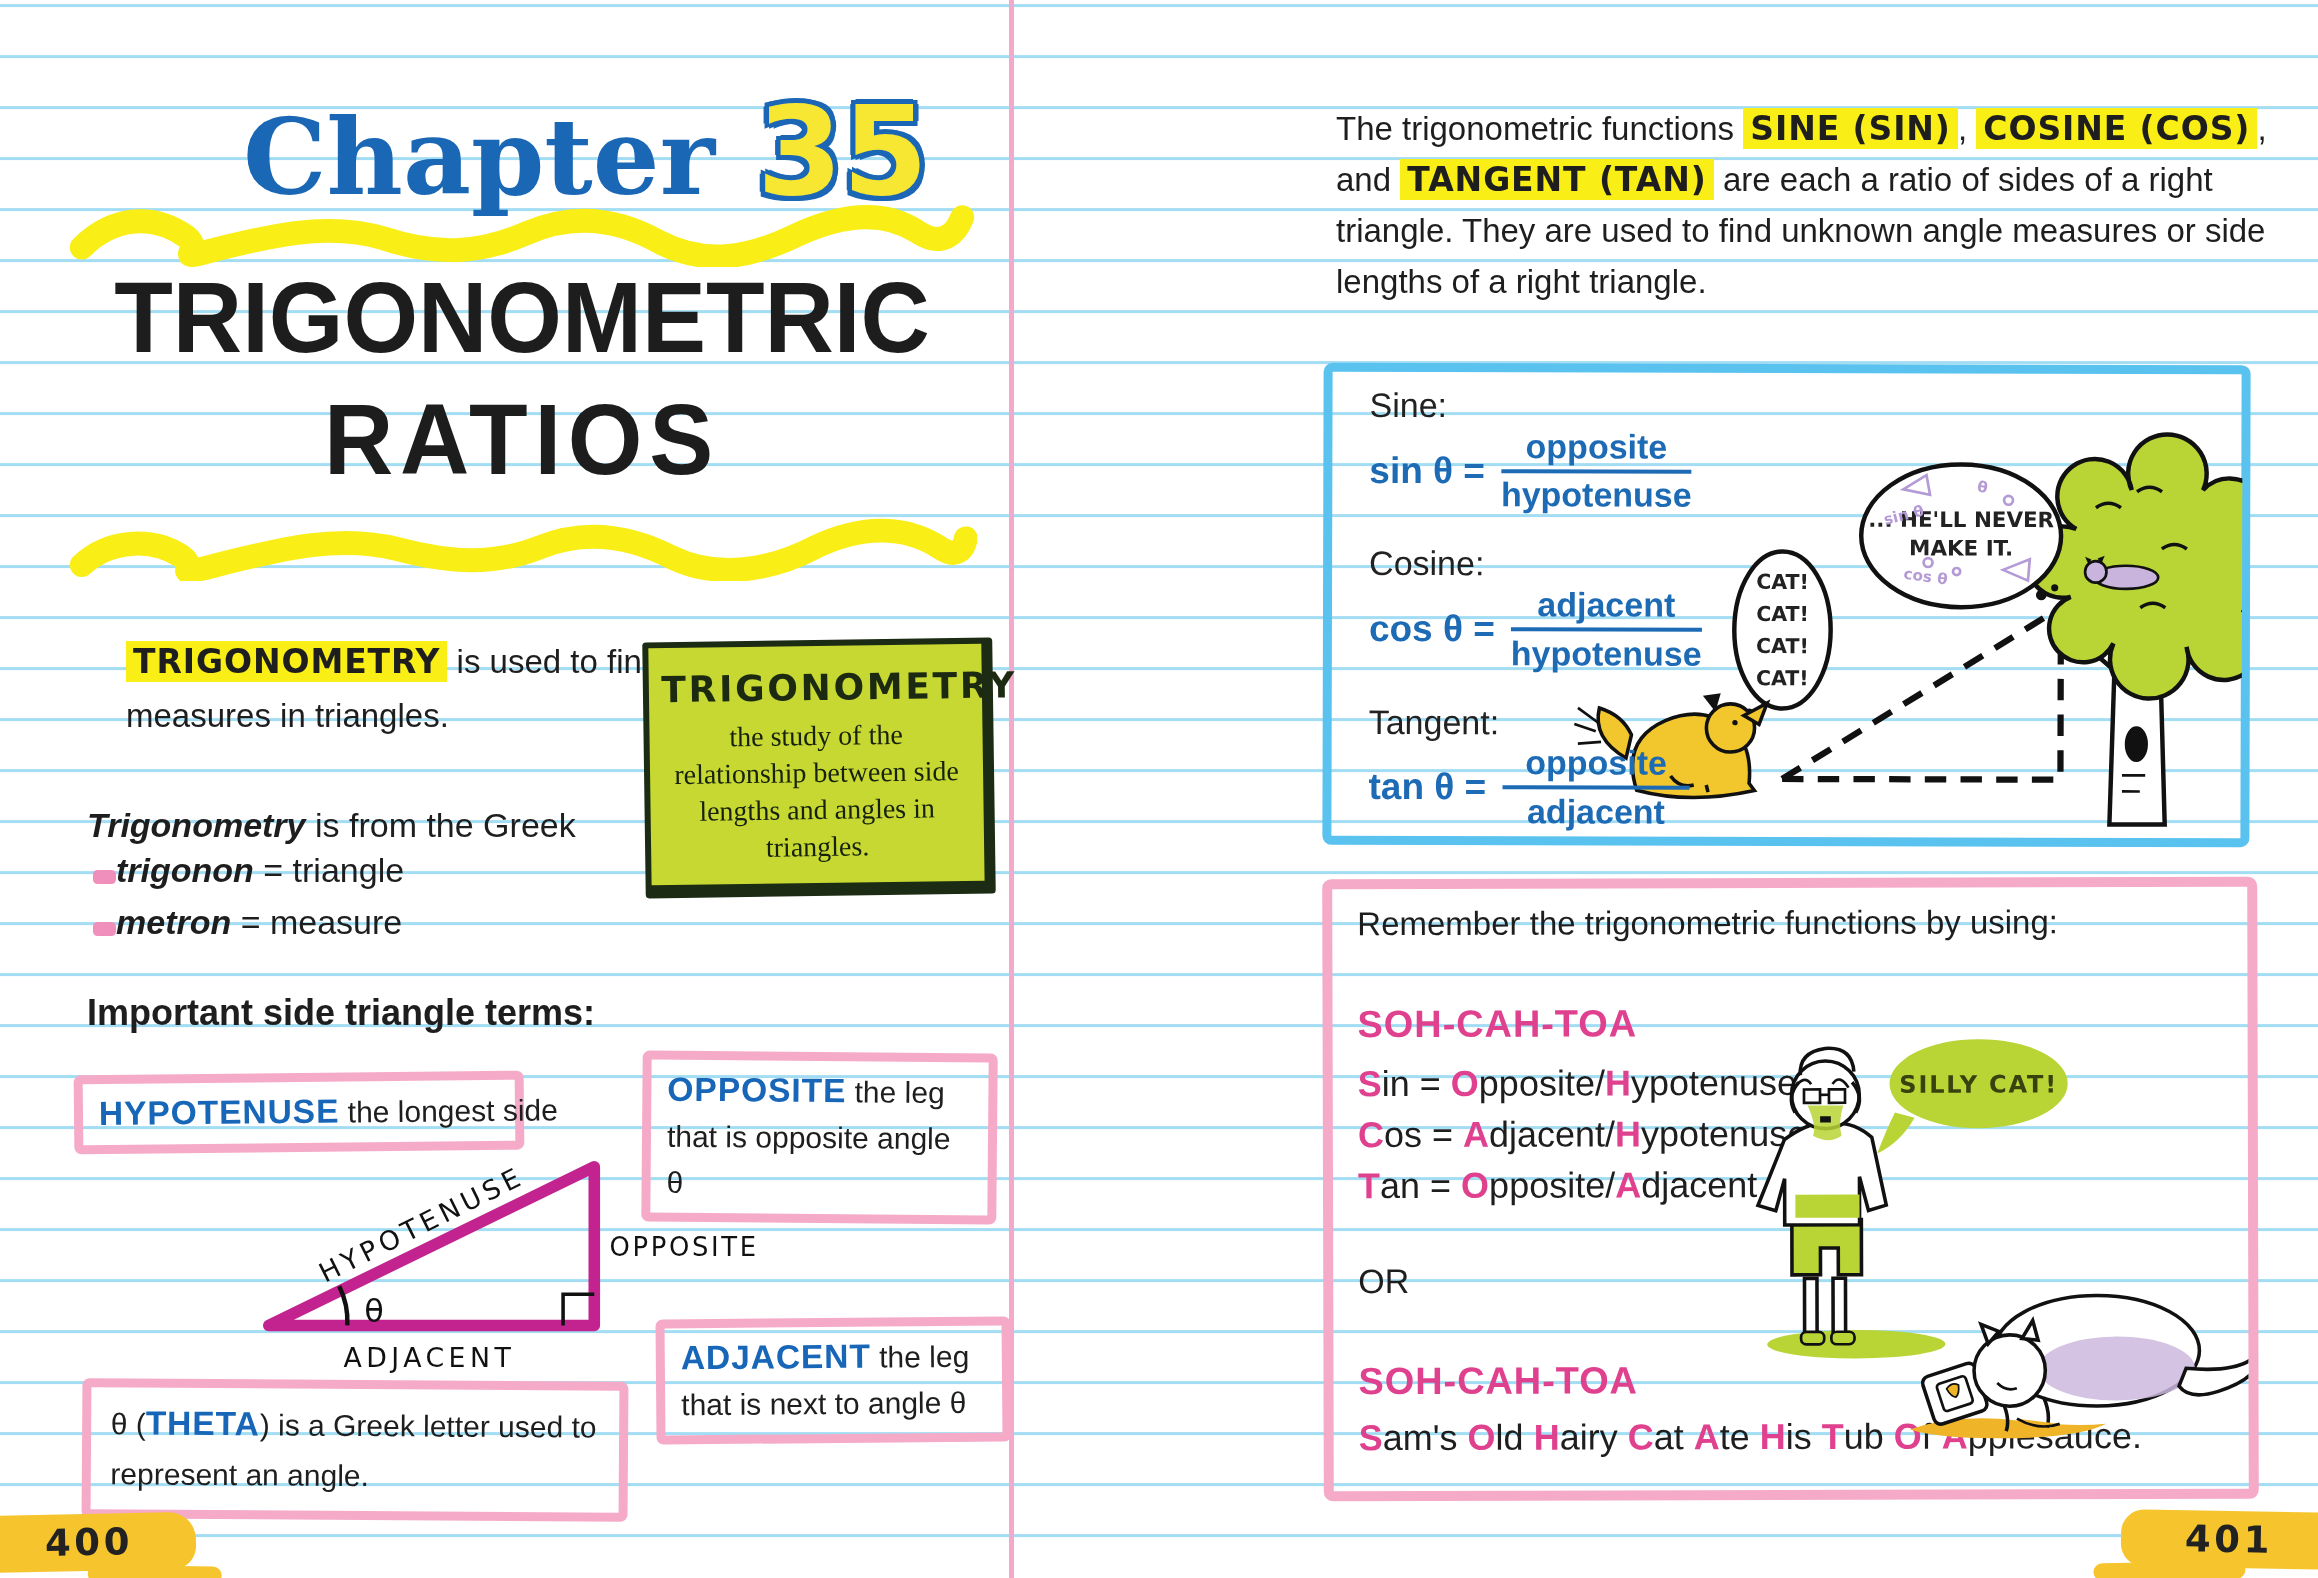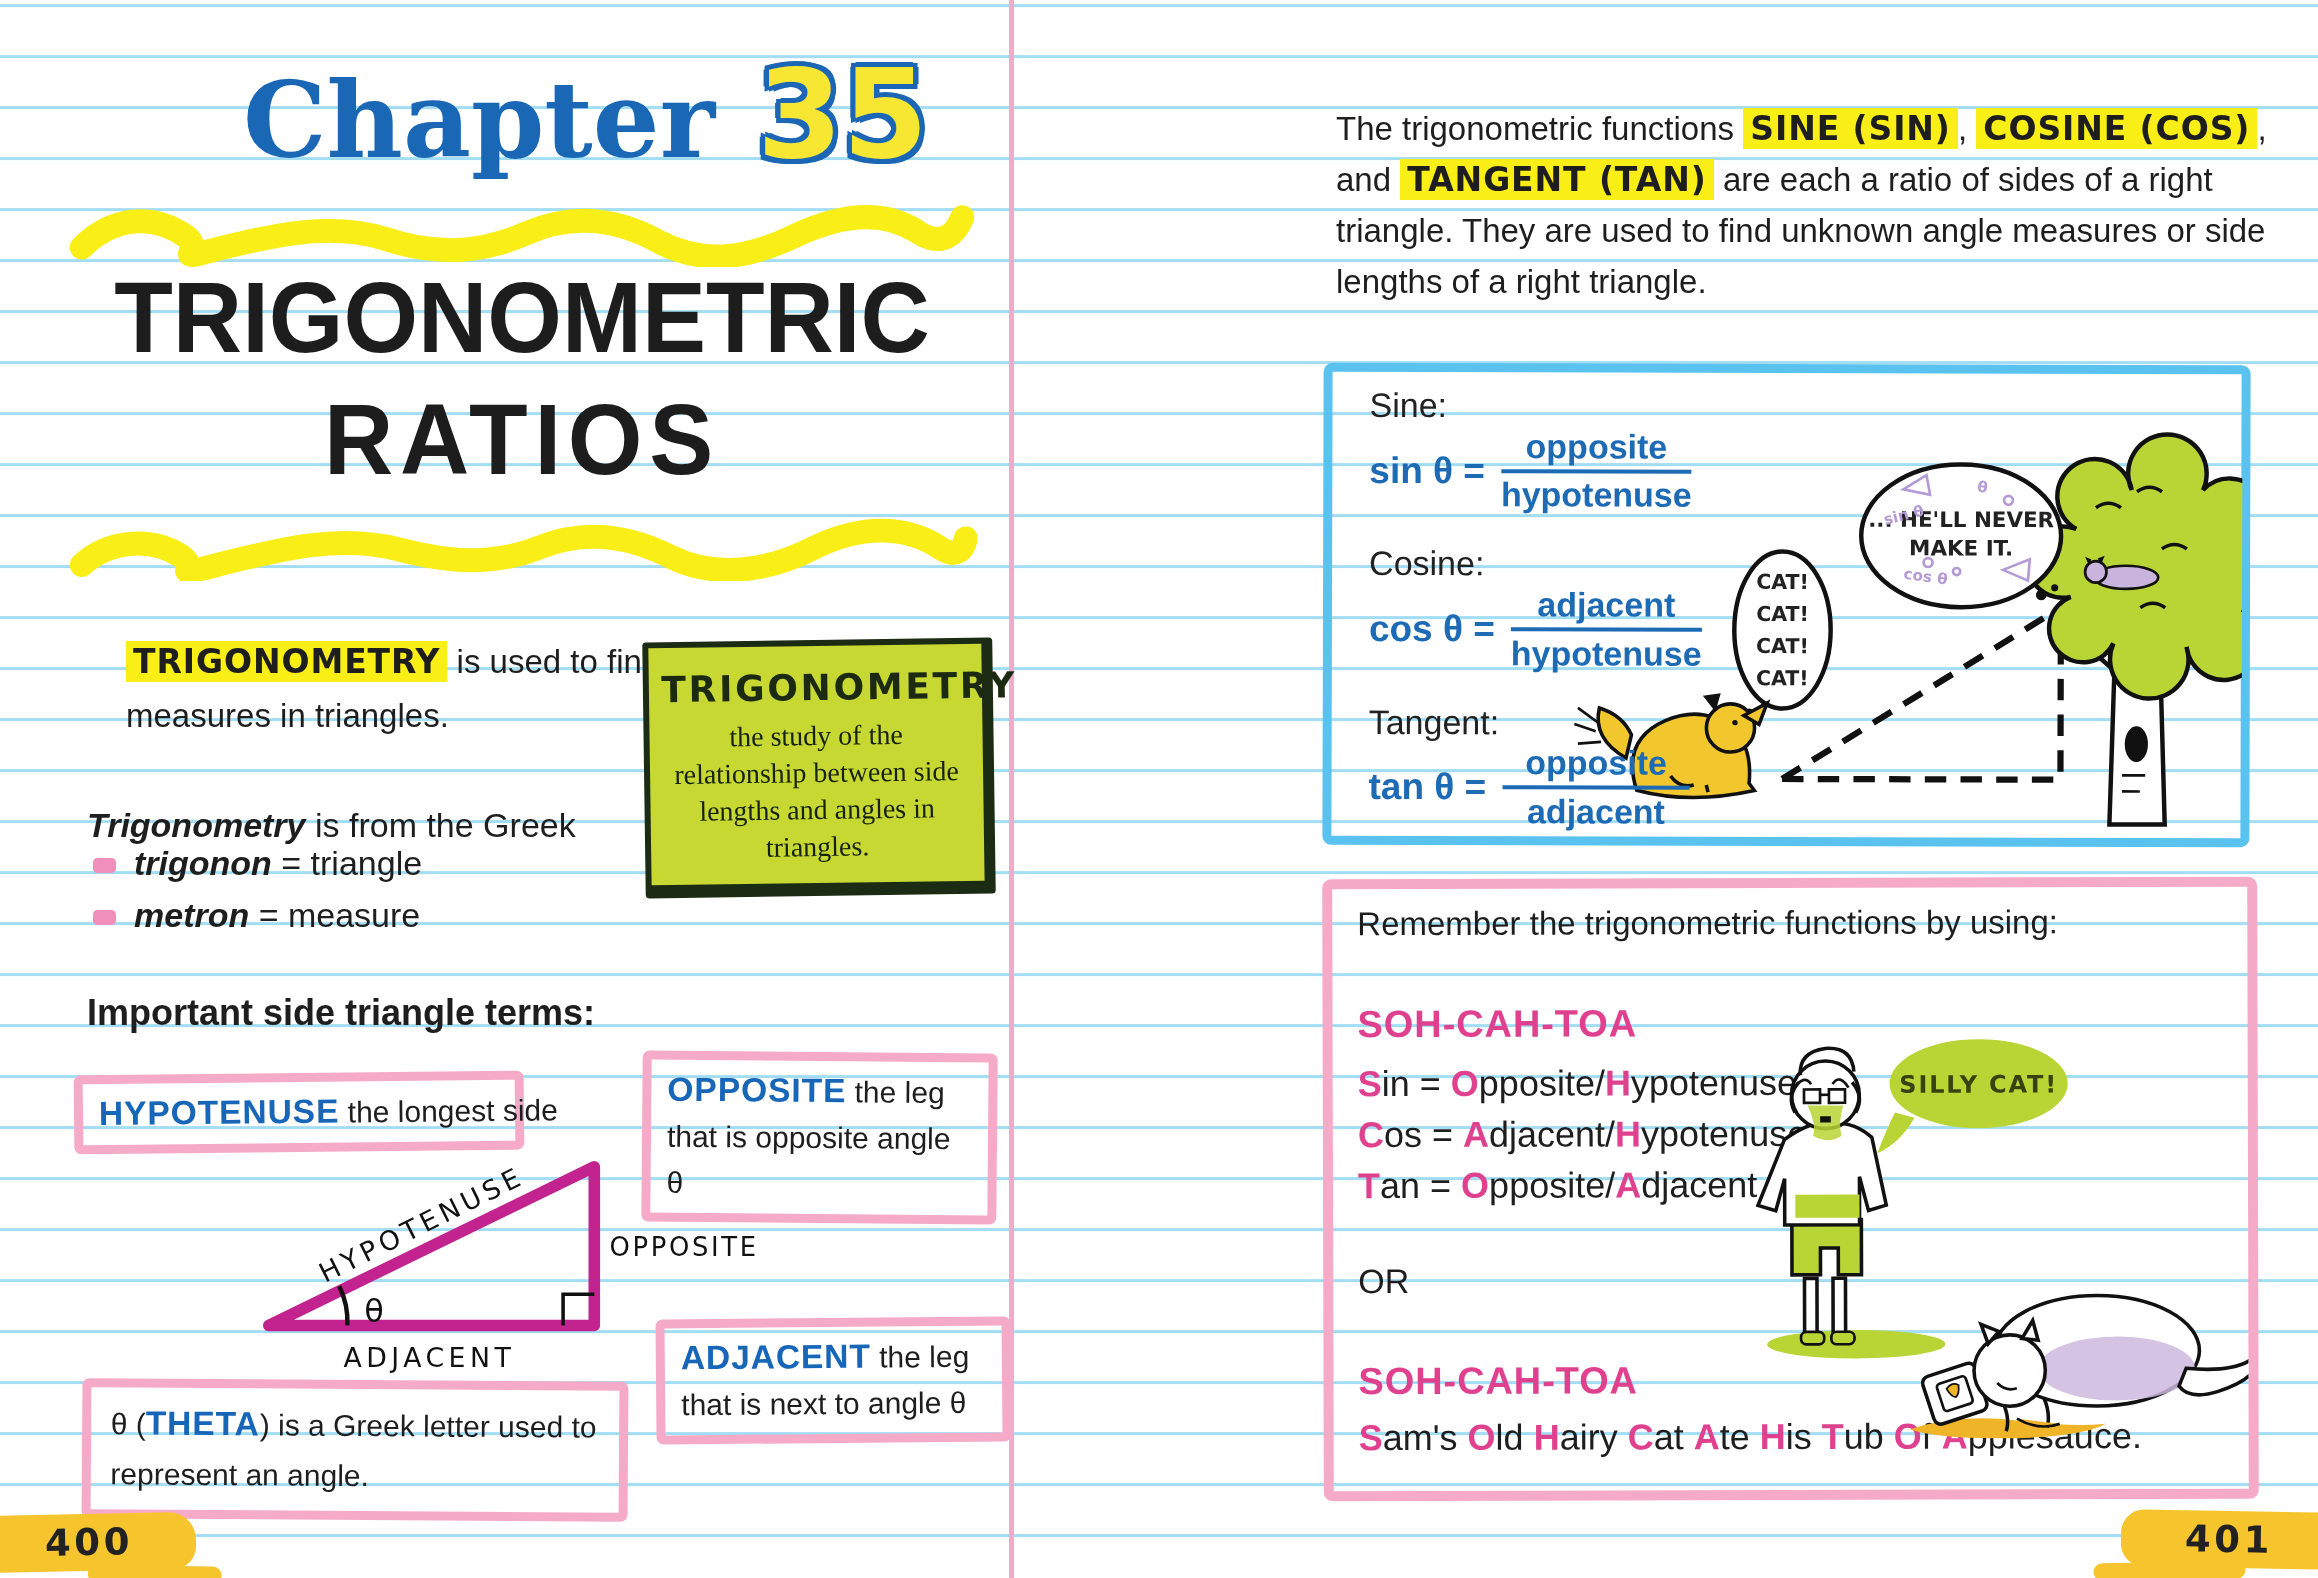--- a/index.html
+++ b/index.html
@@ -19,28 +19,28 @@
   .pk{color:#e0418f;font-weight:700;}
   .pinkbox{position:absolute;border:9.8px solid #f5abc8;border-radius:7.1px;background:transparent;}
   .abs{position:absolute;}
   svg text{font-family:"DejaVu Sans",sans-serif;}
 
   
   .chapter-row{position:absolute;left:243px;top:43px;display:flex;align-items:baseline;gap:42px;}
   .chapter-word{font-family:"DejaVu Serif",serif;font-weight:700;font-size:105px;color:#1a67b5;}
   .chapter-num{font-family:"DejaVu Sans",sans-serif;font-weight:900;font-size:123px;color:#f7e733;
      text-shadow:-4.5px -4.5px 0 #1c67b5,4.5px -4.5px 0 #1c67b5,-4.5px 4.5px 0 #1c67b5,4.5px 4.5px 0 #1c67b5,
-                 -5.4px 0 0 #1c67b5,5.4px 0 0 #1c67b5,0 -5.4px 0 #1c67b5,0 5.4px 0 #1c67b5;}
+                 -5.4px 0 0 #1c67b5,5.4px 0 0 #1c67b5,0 -5.4px 0 #1c67b5,0 5.4px 0 #1c67b5;margin-top:37px;}
   .big-title{position:absolute;left:54px;width:936px;text-align:center;
      font-family:"Liberation Sans",sans-serif;font-weight:900;font-size:101px;color:#1d1d1d;
      transform:scaleX(0.95);transform-origin:center;white-space:nowrap;}
   .intro{position:absolute;left:87px;top:635px;width:589px;font-size:33px;line-height:54px;margin-left:39px;}
   .greek-lead{position:absolute;left:87px;top:790px;font-size:34px;margin-top:16px;}
   .greek-bullets{position:absolute;left:93px;top:844px;}
-  .greek-bullets .row{display:flex;align-items:flex-start;gap:18px;height:52px;font-size:34px;}
+  .greek-bullets .row{display:flex;align-items:center;height:52px;font-size:34px;}
   .bullet-sq{width:23px;height:14.3px;background:#f08fbc;border-radius:4.5px;margin-top:14.3px;flex:0 0 auto;}
   .sticky{position:absolute;left:644px;top:640px;width:350px;box-sizing:border-box;
      background:#c6d831;border:solid #1c2b13;border-width:6.2px 11.6px 13.4px 6.2px;border-radius:3.6px;
      transform:rotate(-0.8deg);padding:21.4px 12.5px 18px;text-align:center;}
   .sticky-title{font-family:"DejaVu Sans",sans-serif;font-weight:900;font-size:36px;letter-spacing:2.7px;color:#1d2a12;}
   .sticky-body{font-family:"Liberation Serif",serif;font-size:28px;line-height:37px;margin-top:9px;color:#16210e;}
   .terms-heading{position:absolute;left:87px;top:992px;font-size:36px;font-weight:700;}
   .term-box{box-sizing:border-box;padding:7.1px 16px;font-size:30px;line-height:46px;}
   .tb-hyp{left:74px;top:1073px;width:450px;transform:rotate(-0.6deg);white-space:nowrap;}
   .tb-opp{left:642px;top:1052px;width:355px;transform:rotate(0.5deg);}

